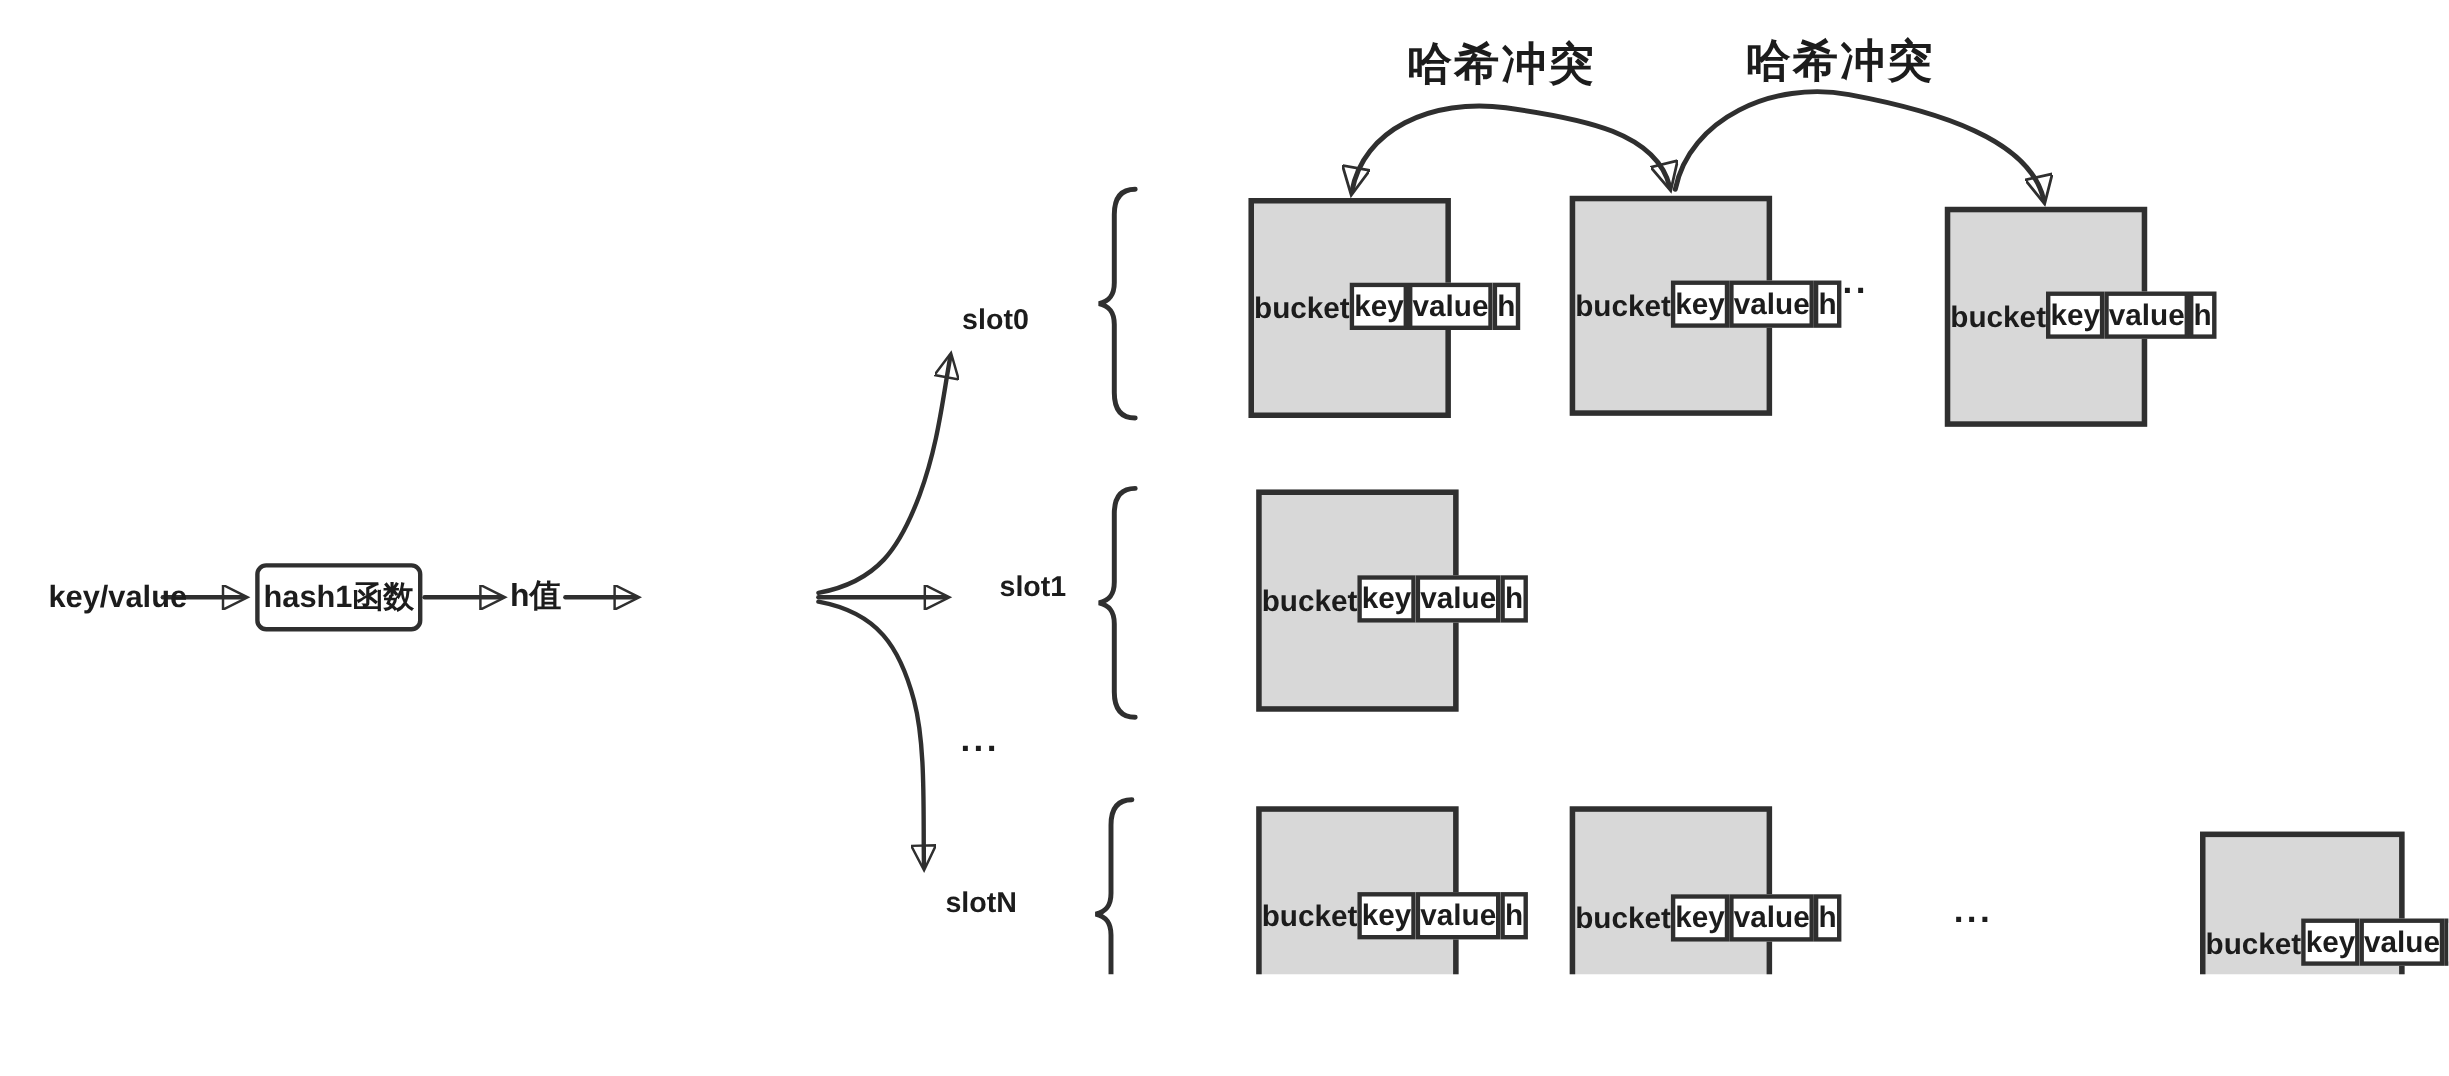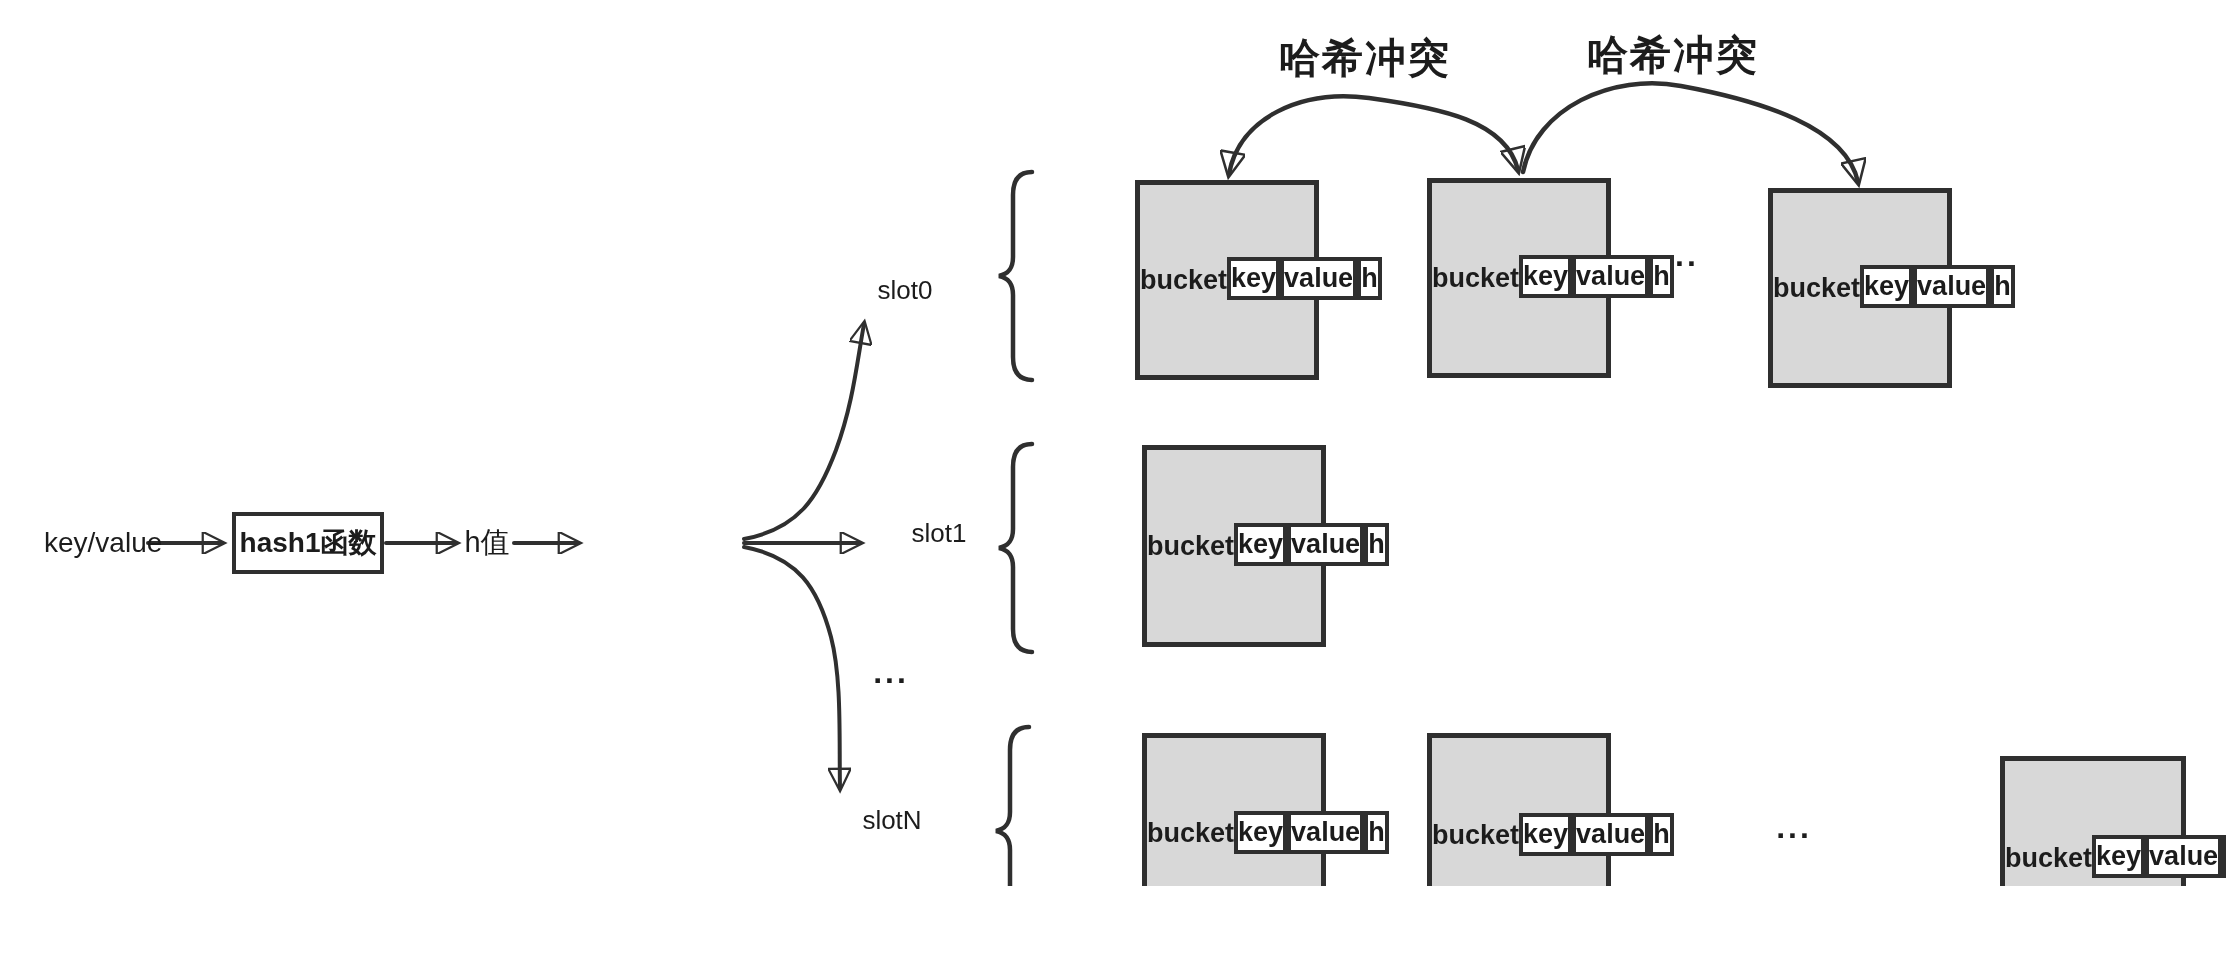--- a/index.html
+++ b/index.html
@@ -15,21 +15,21 @@
     width:2226px;height:886px;
     background:var(--background,#fff);
     font-family:"Liberation Sans","DejaVu Sans",sans-serif;
     color:var(--text,#1c1c1c);
     overflow:hidden;
   }
   svg.overlay{position:absolute;left:0;top:0;width:2226px;height:978px;}
   svg.overlay path, svg.overlay line{stroke:var(--line,#2f2f2f);fill:none;stroke-linecap:round;}
   .ah{fill:var(--line,#2f2f2f);stroke:none;}
 
-  .lab{position:absolute;white-space:nowrap;font-weight:400;font-size:27px;line-height:1.1;}
+  .lab{position:absolute;white-space:nowrap;font-weight:700;font-size:27px;line-height:1.1;}
   .lab.center{transform:translateX(-50%);}
   .cjk-serif{font-family:"Liberation Serif","DejaVu Serif",serif;font-size:41px;font-weight:700;letter-spacing:2px;}
   .dots{font-size:32px;font-weight:700;letter-spacing:3px;}
 
   .fnbox{
     position:absolute;box-sizing:border-box;
     border:4px solid var(--line,#2f2f2f);
     background:var(--background,#fff);
     display:flex;align-items:center;justify-content:center;
     font-size:28px;font-weight:700;
@@ -56,21 +56,21 @@
   
   #b-r1-1{left:1135px;top:180px;width:184px;height:200px;}
   #b-r1-2{left:1427px;top:178px;width:184px;height:200px;}
   #b-r1-3{left:1768px;top:188px;width:184px;height:200px;}
   #b-r2-1{left:1142px;top:445px;width:184px;height:202px;}
   #b-r3-1{left:1142px;top:733px;width:184px;height:201px;}
   #b-r3-2{left:1427px;top:733px;width:184px;height:205px;}
   #b-r3-3{left:2000px;top:756px;width:186px;height:204px;}
 
   
-  #hash1-box{left:232px;top:512px;width:152px;height:62px;}
+  #hash1-box{left:232px;top:512px;width:152px;height:62px;border-radius:10px;}
   #hash2-box{left:588px;top:510px;width:154px;height:63px;}
 
   
   #lbl-collision-left {left:1365px;top:36px;}
   #lbl-collision-right{left:1673px;top:33px;}
   #lbl-input {left:44px;top:528px;font-size:28px;}
   #lbl-hvalue{left:487px;top:527px;font-size:29px;}
   #lbl-slot0{left:905px;top:276px;font-size:26px;}
   #lbl-slot1{left:899px;top:519px;font-size:26px;margin-left:40px;}
   #lbl-slots-dots{left:891px;top:655px;}

